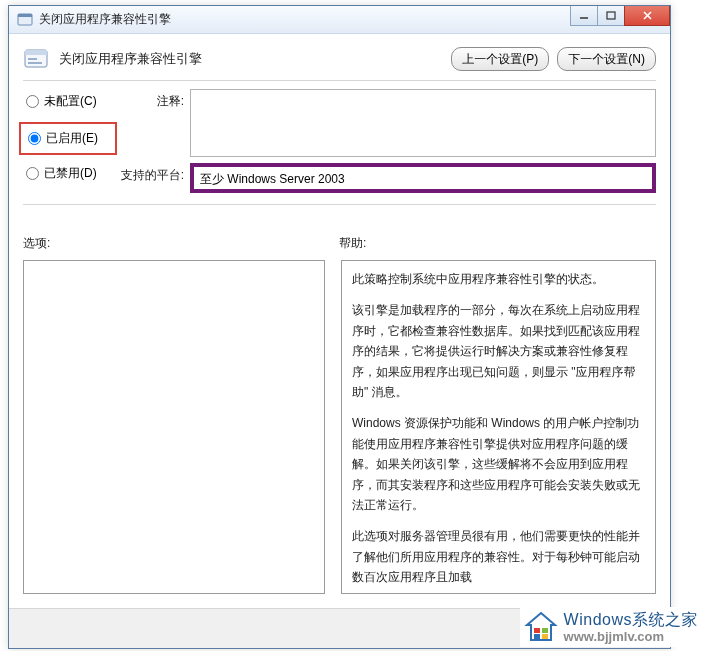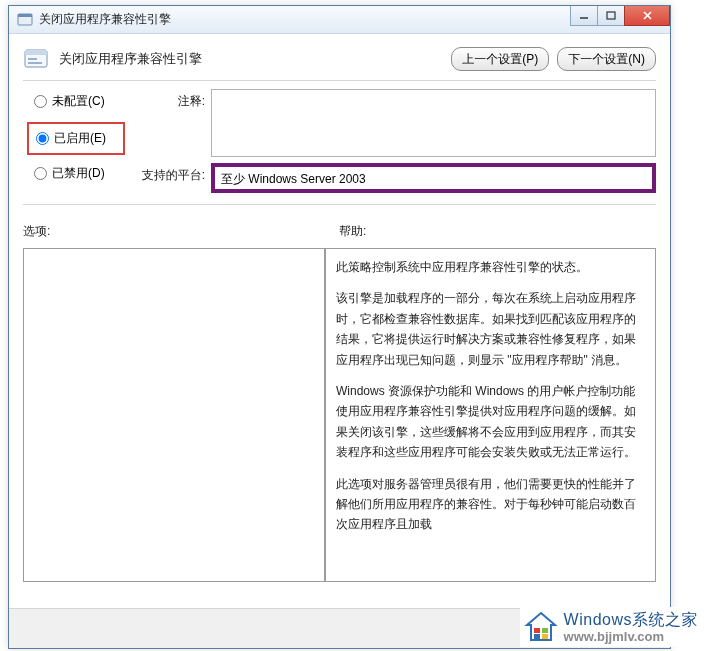--- a/index.html
+++ b/index.html
@@ -89,22 +89,21 @@
       cursor: default;
     }
     .hr-line {
       border: none;
       border-top: 1px solid #d6d6d6;
       margin: 0 14px;
     }
     .config-area {
       display: flex;
       padding: 8px 14px 4px 14px;
-      gap: 16px;
-      margin-left: 8px;
+      gap: 3px;
     }
     .radio-col {
       width: 92px;
       padding-top: 2px;
     }
     .radio-row {
       display: flex;
       align-items: center;
       margin-bottom: 10px;
       font-size: 12px;
@@ -158,26 +157,27 @@
       overflow: hidden;
     }
     .section-labels {
       display: flex;
       padding: 18px 14px 4px 14px;
       gap: 14px;
     }
     .section-labels .lbl {
       font-size: 12px;
       color: #222;
+      margin-top: 12px;
     }
     .section-labels .lbl.left { width: 302px; }
     .panels-row {
       display: flex;
       padding: 4px 14px 0 14px;
-      gap: 0;
+      gap: 16px;
       height: 338px;
     }
     .options-panel {
       width: 302px;
       border: 1px solid #9b9b9b;
       background: #fff;
     }
     .help-panel {
       flex: 1;
       border: 1px solid #9b9b9b;

